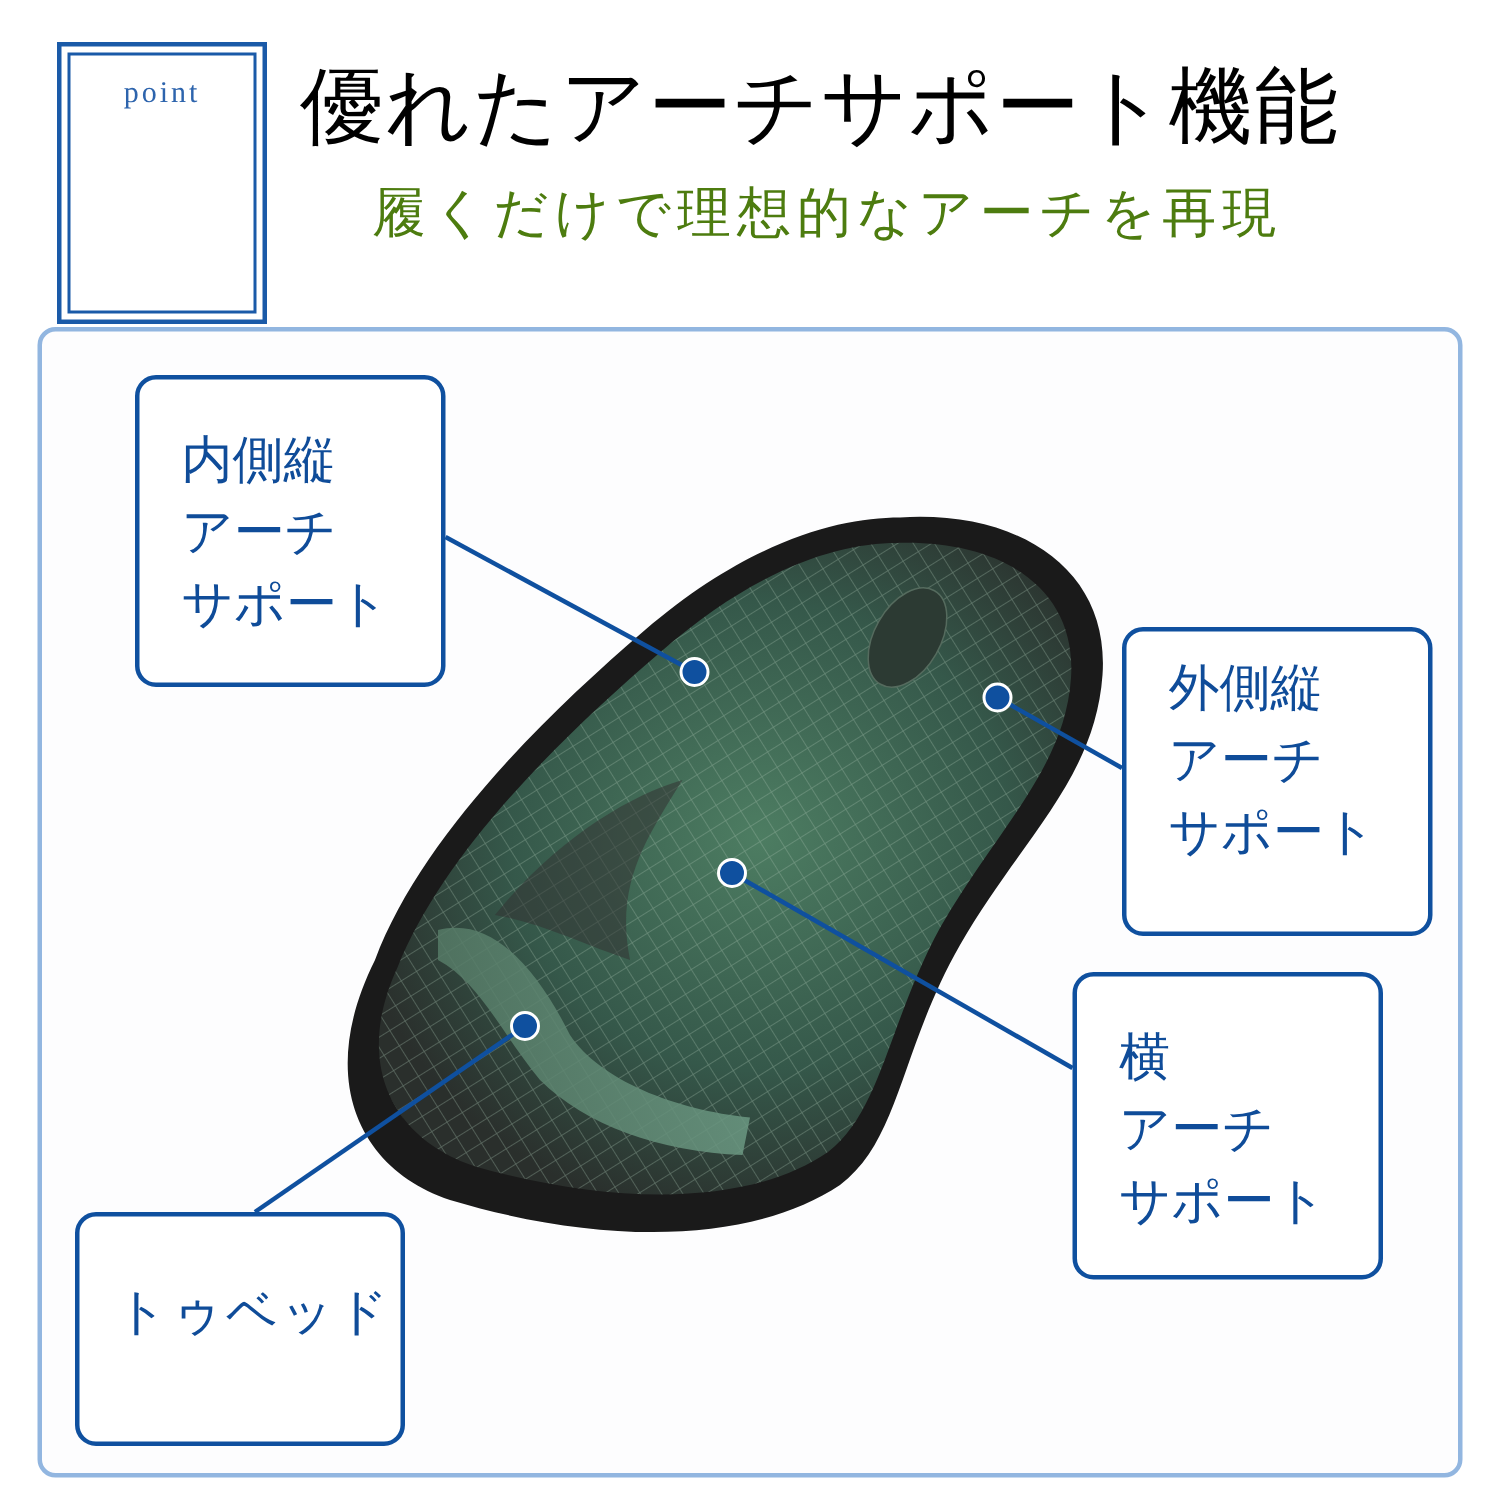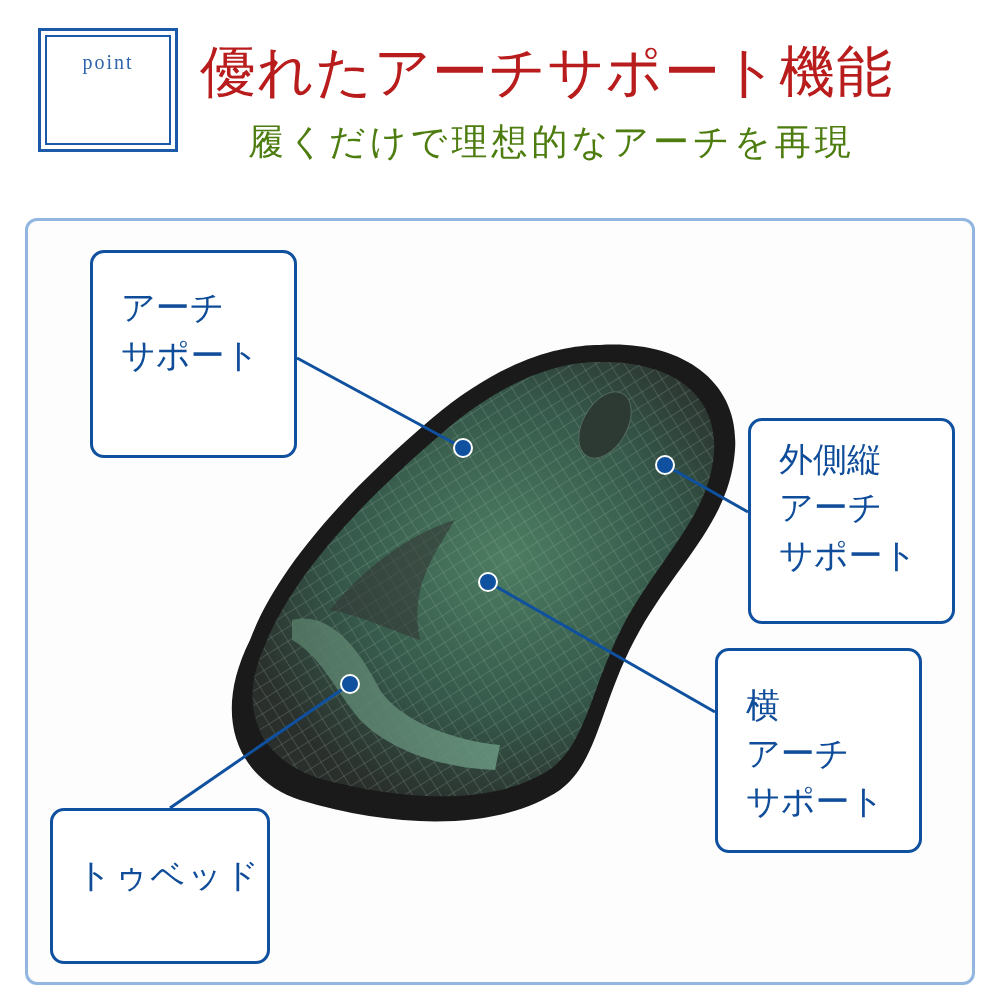--- a/index.html
+++ b/index.html
@@ -1,21 +1,21 @@
 <!DOCTYPE html>
 <html><head>
 <meta charset="utf-8">
 <style>
   html,body{margin:0;padding:0;background:#ffffff;}
   body{width:1000px;height:1000px;position:relative;overflow:hidden;font-family:"DejaVu Serif","Liberation Serif",serif;}
-  .badge{position:absolute;left:38px;top:28px;width:140px;height:124px;border:3px solid #1a5aa8;box-sizing:border-box;}
+  .badge{position:absolute;left:38px;top:28px;width:140px;height:188px;border:3px solid #1a5aa8;box-sizing:border-box;}
   .badge-inner{position:absolute;left:4px;top:4px;right:4px;bottom:4px;border:2px solid #1a5aa8;}
   .badge-point{position:absolute;left:0;right:0;top:20px;text-align:center;font-family:"Liberation Serif",serif;font-size:20px;letter-spacing:2px;color:#2d64ad;}
   .badge-num{position:absolute;left:0;right:0;top:38px;text-align:center;font-family:"Liberation Serif",serif;font-size:68px;line-height:76px;color:#10509e;}
-  .title{position:absolute;left:200px;top:40px;font-size:56px;line-height:64px;color:#b91c1c;letter-spacing:1px;white-space:nowrap;font-family:"DejaVu Serif",serif;}
+  .title{position:absolute;left:200px;top:40px;font-size:56px;line-height:64px;color:#000000;letter-spacing:1px;white-space:nowrap;font-family:"DejaVu Serif",serif;}
   .subtitle{position:absolute;left:248px;top:120px;font-size:36px;line-height:44px;color:#4d7c0f;letter-spacing:4px;white-space:nowrap;font-family:Liberation Serif, serif;}
   .panel{position:absolute;left:25px;top:218px;width:950px;height:767px;box-sizing:border-box;border:3px solid #92b6e0;border-radius:12px;background:#fdfdfe;}
   .sandal{position:absolute;left:0;top:0;width:1000px;height:1000px;}
   .callout{position:absolute;box-sizing:border-box;border:3px solid #0f509f;border-radius:14px;background:#ffffff;color:#0f4c99;font-size:34px;line-height:48px;padding:0 0 0 0;}
   .callout .line{display:block;white-space:nowrap;}
   svg.overlay{position:absolute;left:0;top:0;width:1000px;height:1000px;pointer-events:none;}
 </style>
 </head>
 <body>
 
@@ -67,20 +67,21 @@
   </g>
   <g fill="#0f509f" stroke="#ffffff" stroke-width="2">
     <circle cx="463" cy="448" r="9"></circle>
     <circle cx="665" cy="465" r="9"></circle>
     <circle cx="488" cy="582" r="9"></circle>
     <circle cx="350" cy="684" r="9"></circle>
   </g>
 </svg>
 
 <div class="callout" style="left:90px;top:250px;width:207px;height:208px;padding-left:28px;padding-top:30px;">
+  <span class="line">内側縦</span>
   <span class="line">アーチ</span>
   <span class="line">サポート</span>
 </div>
 
 <div class="callout" style="left:748px;top:418px;width:207px;height:206px;padding-left:28px;padding-top:14px;">
   <span class="line">外側縦</span>
   <span class="line">アーチ</span>
   <span class="line">サポート</span>
 </div>
 

